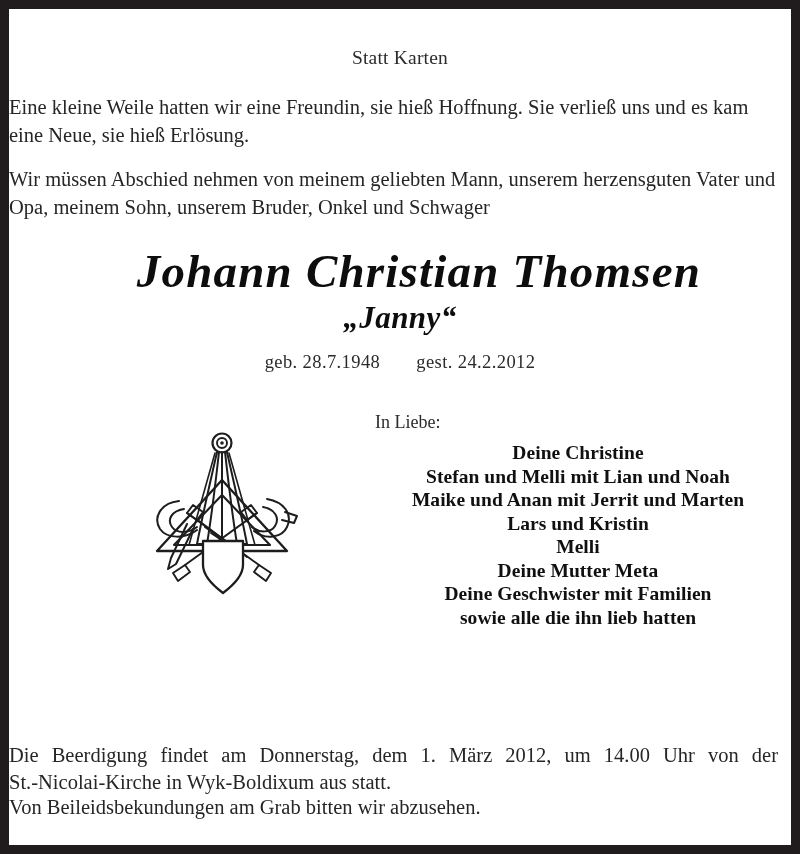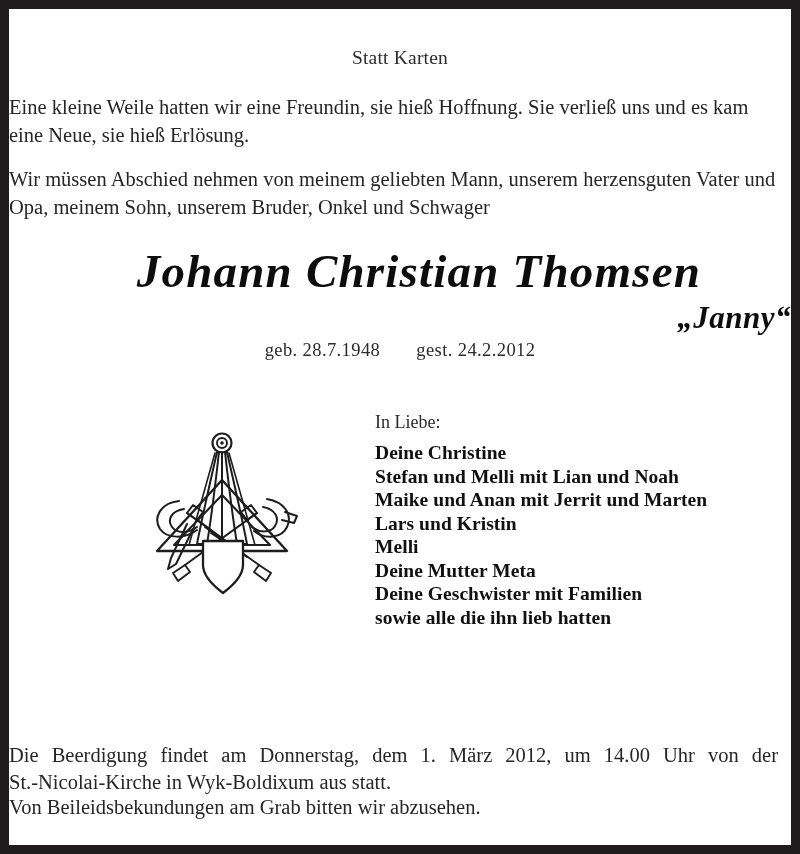--- a/index.html
+++ b/index.html
@@ -85,28 +85,27 @@
   }
   .nickname {
     font-family: "Liberation Serif", "DejaVu Serif", serif;
     font-weight: bold;
     font-style: italic;
     font-size: 31px;
     line-height: 38px;
     letter-spacing: .5px;
     color: #0d0d0d;
     margin-top: 2px;
-    text-align: right;
   }
   .dates {
     font-size: 18.5px;
     line-height: 26px;
     letter-spacing: .4px;
     color: #2b2b2b;
-    margin-top: 0;
+    margin-top: 12px;
   }
   .dates .gap {
     display: inline-block;
     width: 26px;
   }
 
   
   .emblem-wrap {
     position: absolute;
     top: 408px;
@@ -129,20 +128,21 @@
   .in-liebe {
     font-size: 18px;
     line-height: 26px;
     color: #2b2b2b;
     margin-bottom: 6px;
   }
   .survivor-list {
     margin: 0;
     padding: 0;
     list-style: none;
+    text-align: center;
   }
   .survivor-list li {
     font-size: 19.5px;
     line-height: 23.5px;
     font-weight: bold;
     color: #101010;
     letter-spacing: .05px;
     white-space: nowrap;
   }
 

